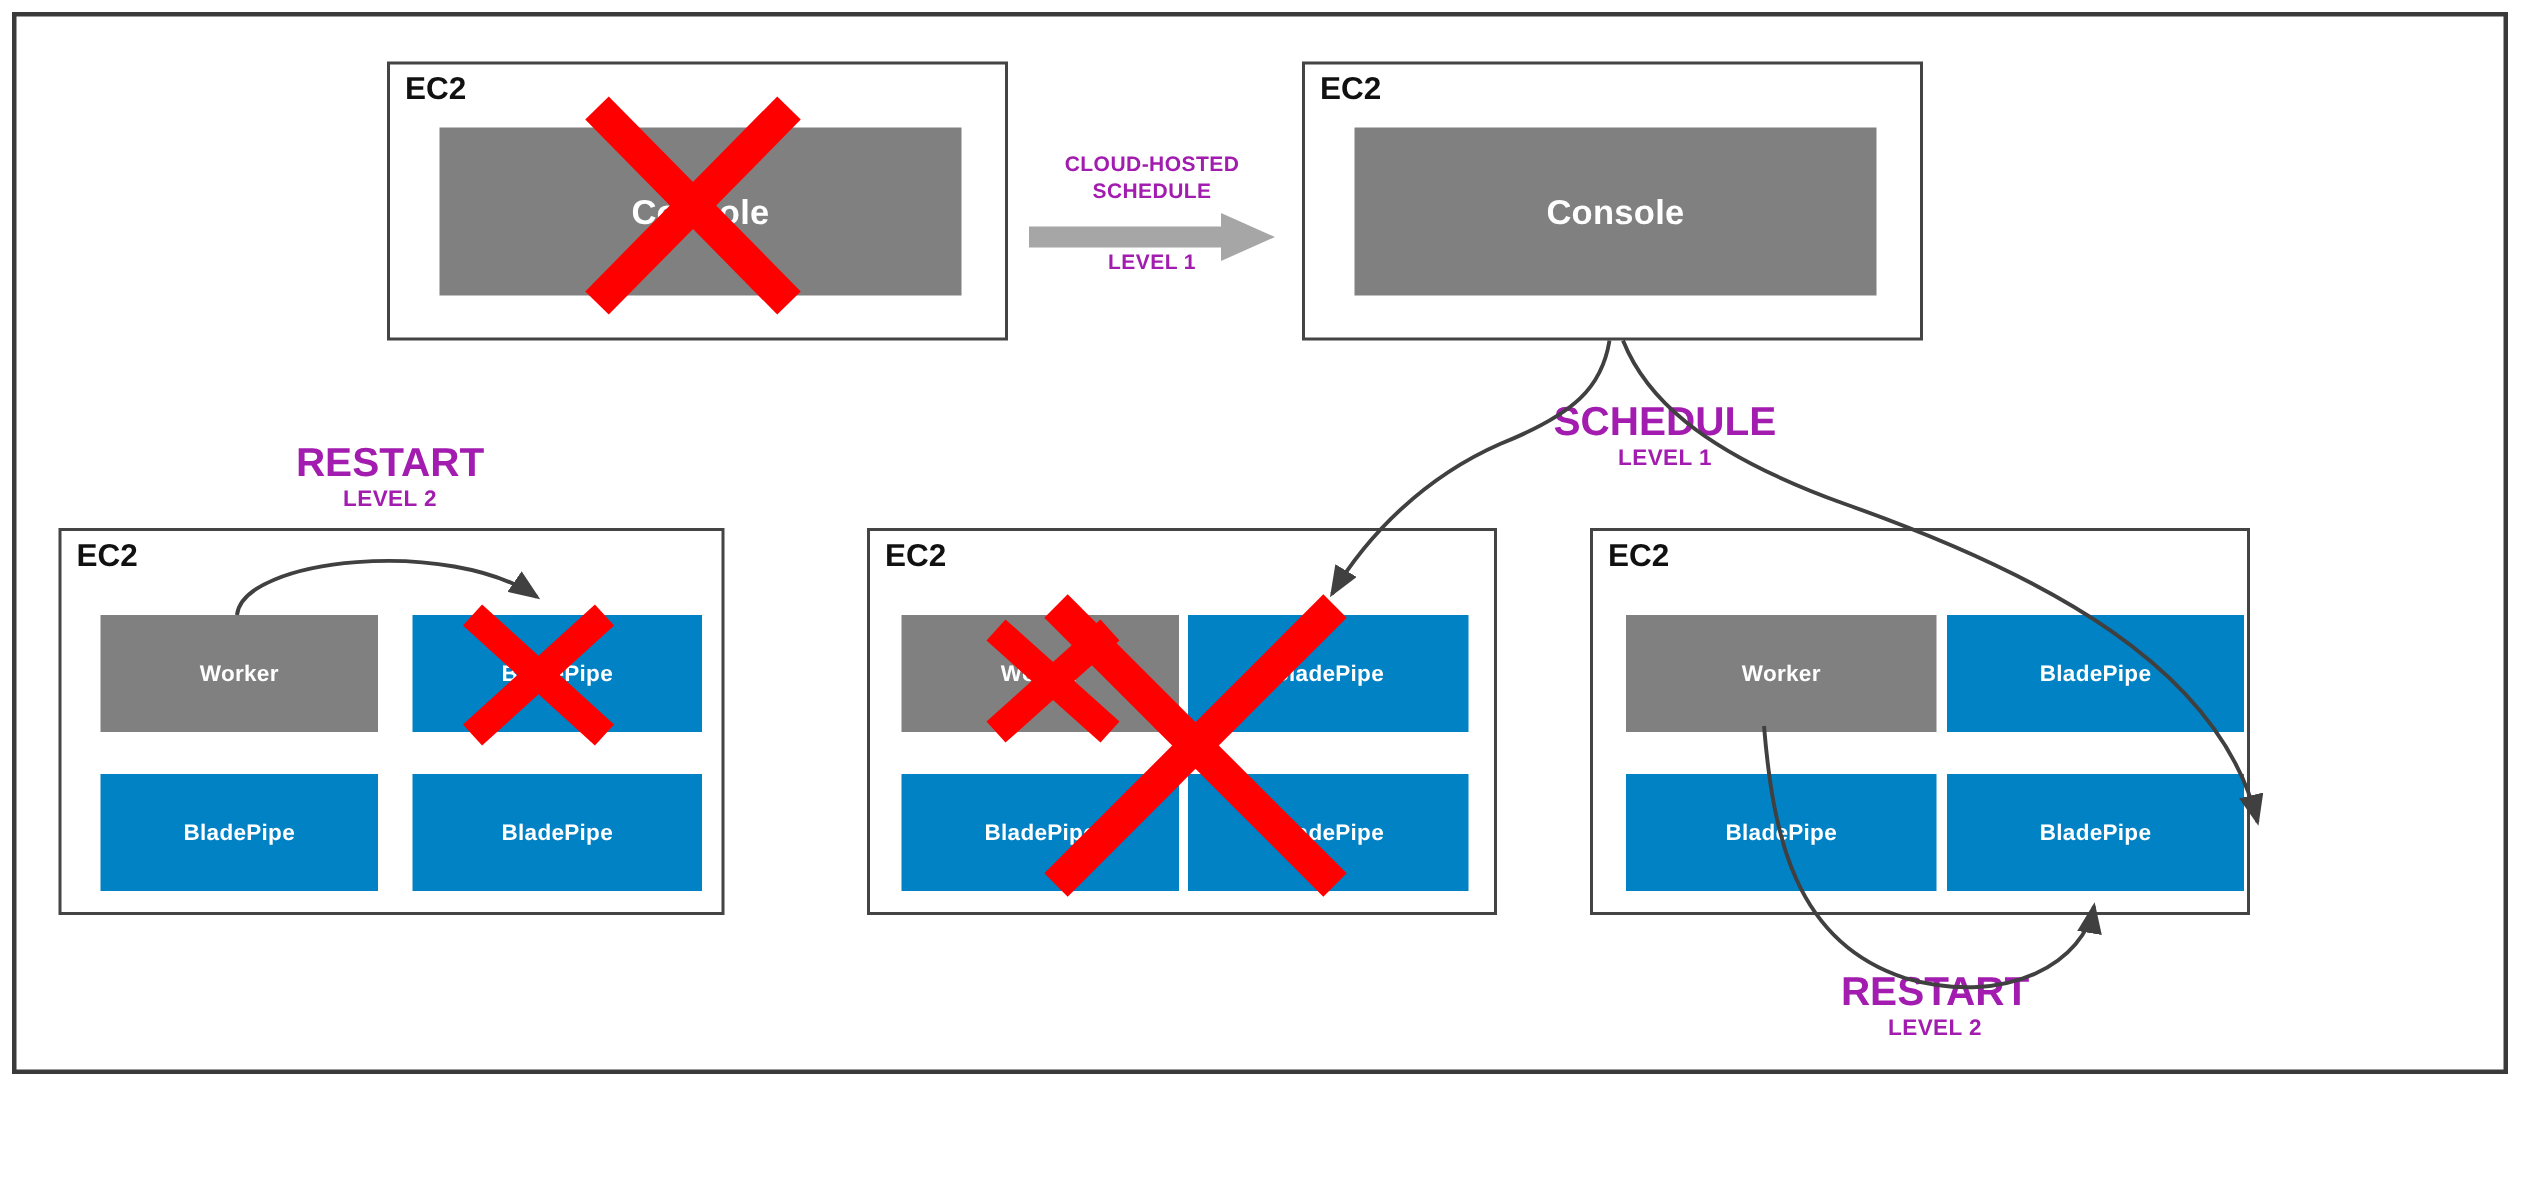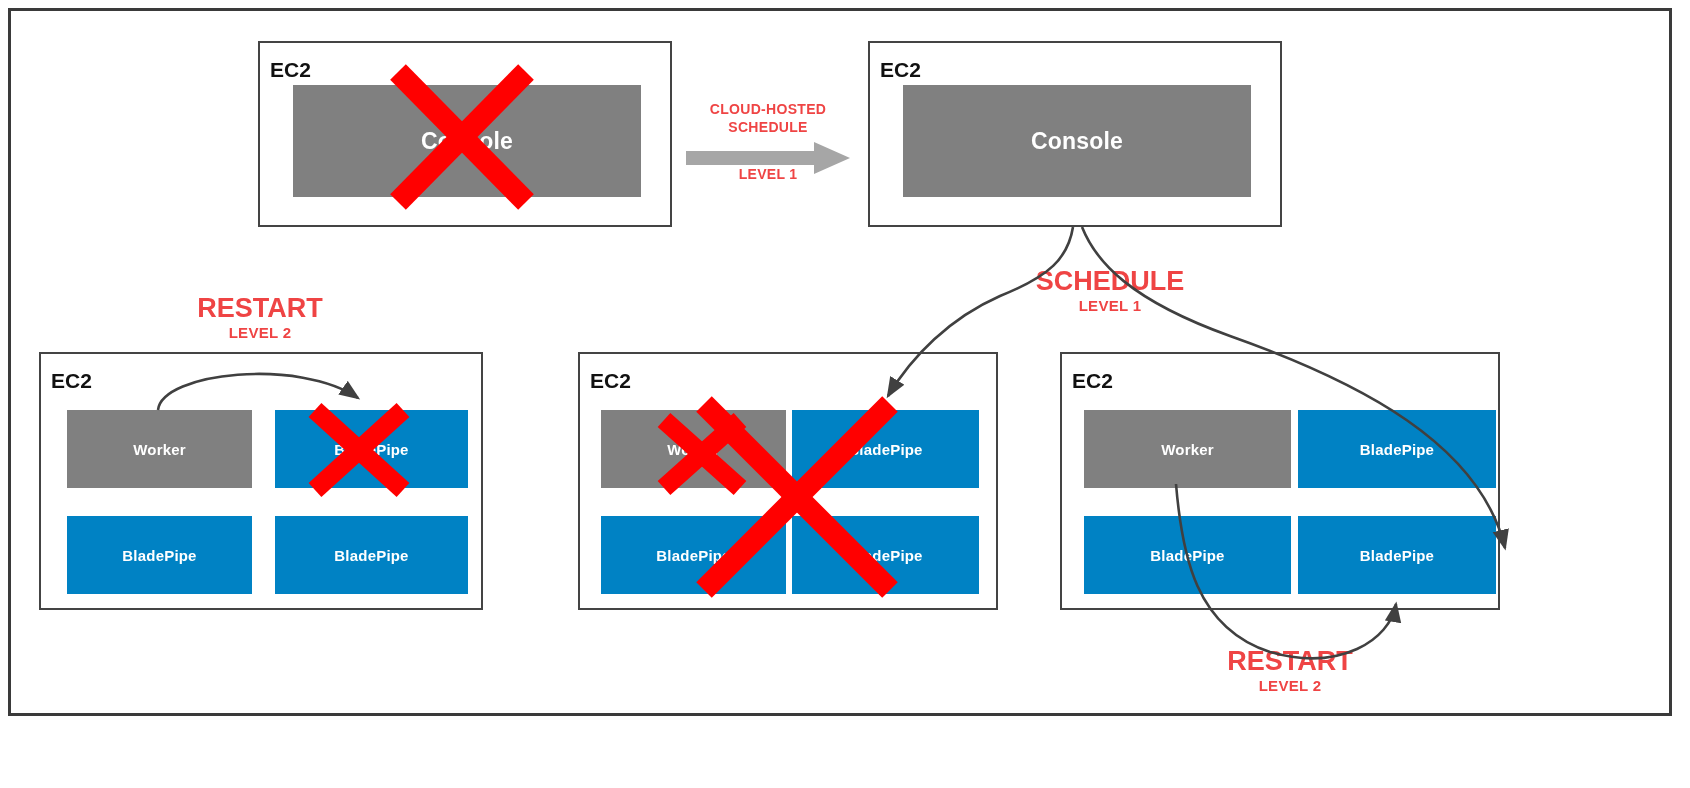--- a/index.html
+++ b/index.html
@@ -40,21 +40,20 @@
 
   .ec2-label {
     position: absolute;
     left: 10px;
     top: 6px;
     font-size: 21px;
     font-weight: bold;
     color: #111111;
     letter-spacing: 0px;
     line-height: 1;
-    margin-top: 10px;
   }
 
   
   .node {
     position: absolute;
     display: flex;
     align-items: center;
     justify-content: center;
     color: #ffffff;
     font-weight: bold;
@@ -65,21 +64,21 @@
 
   .node.gray  { background: #808080; }
   .node.blue  { background: #0082C4; }
 
   .node.console-node { font-size: 23px; }
 
   
   .caption {
     position: absolute;
     text-align: center;
-    color: #ef4444;
+    color: #a21caf;
     line-height: 1.15;
     white-space: nowrap;
   }
 
   .caption .big {
     font-size: 27px;
     font-weight: bold;
     display: block;
   }
 

